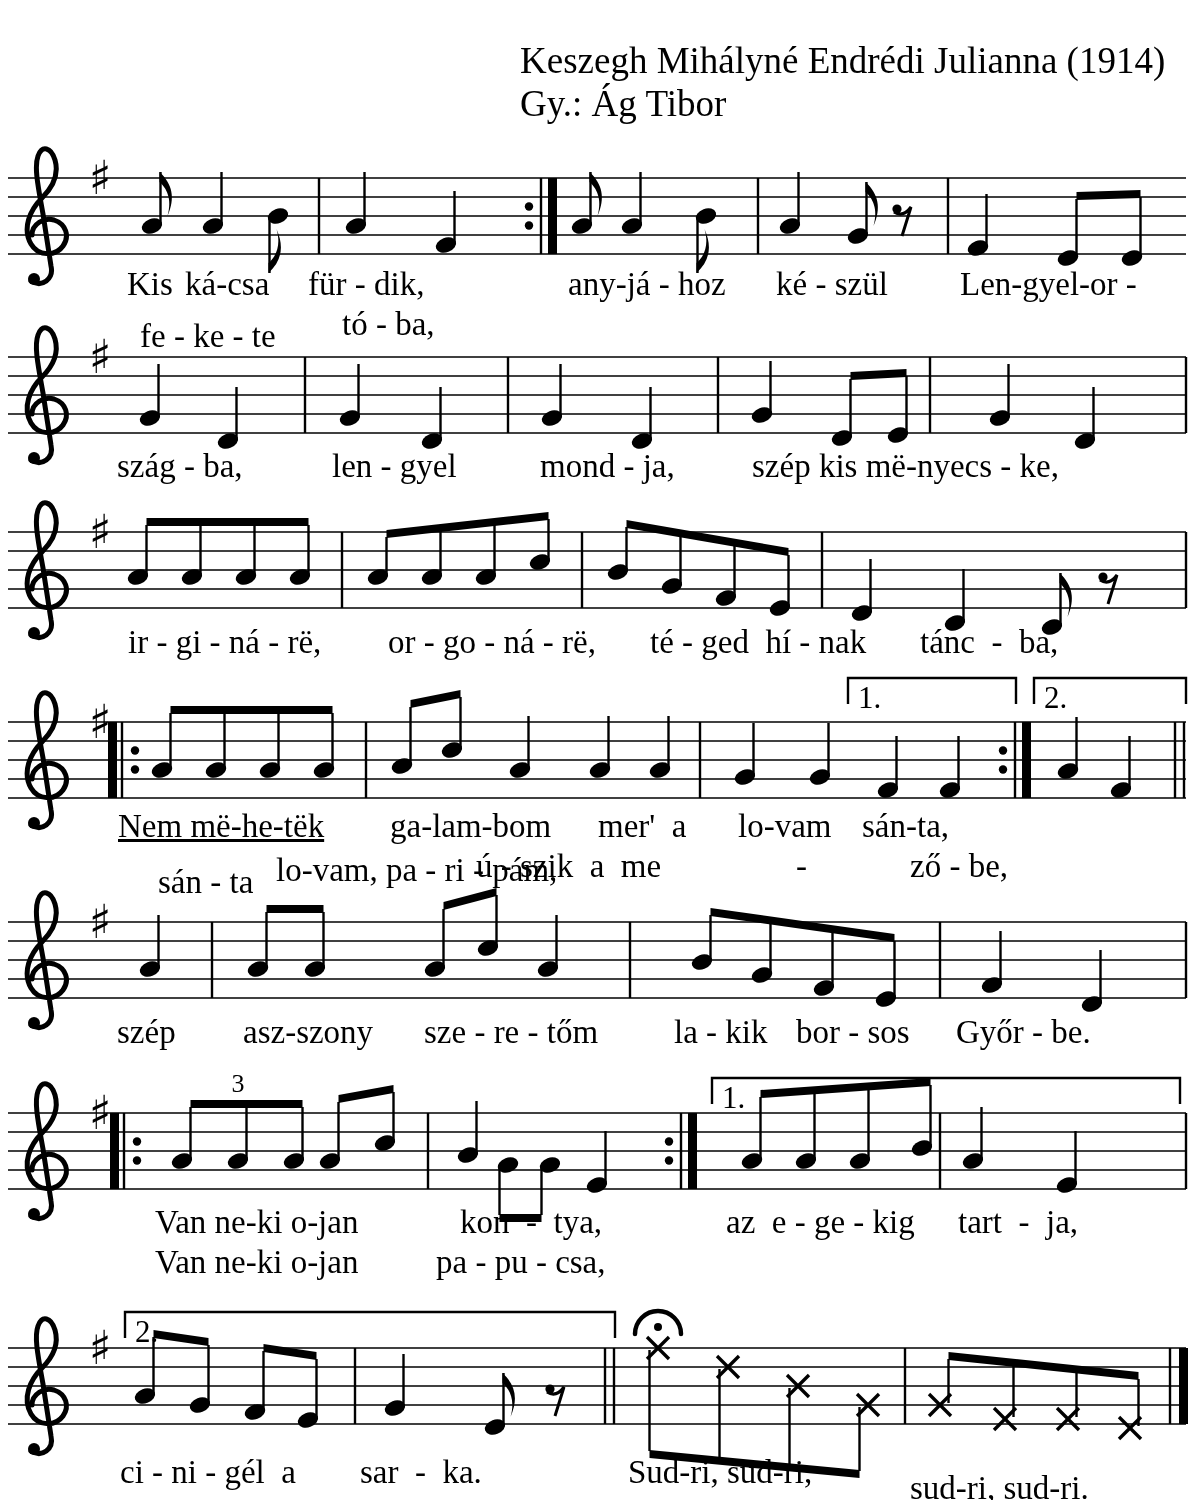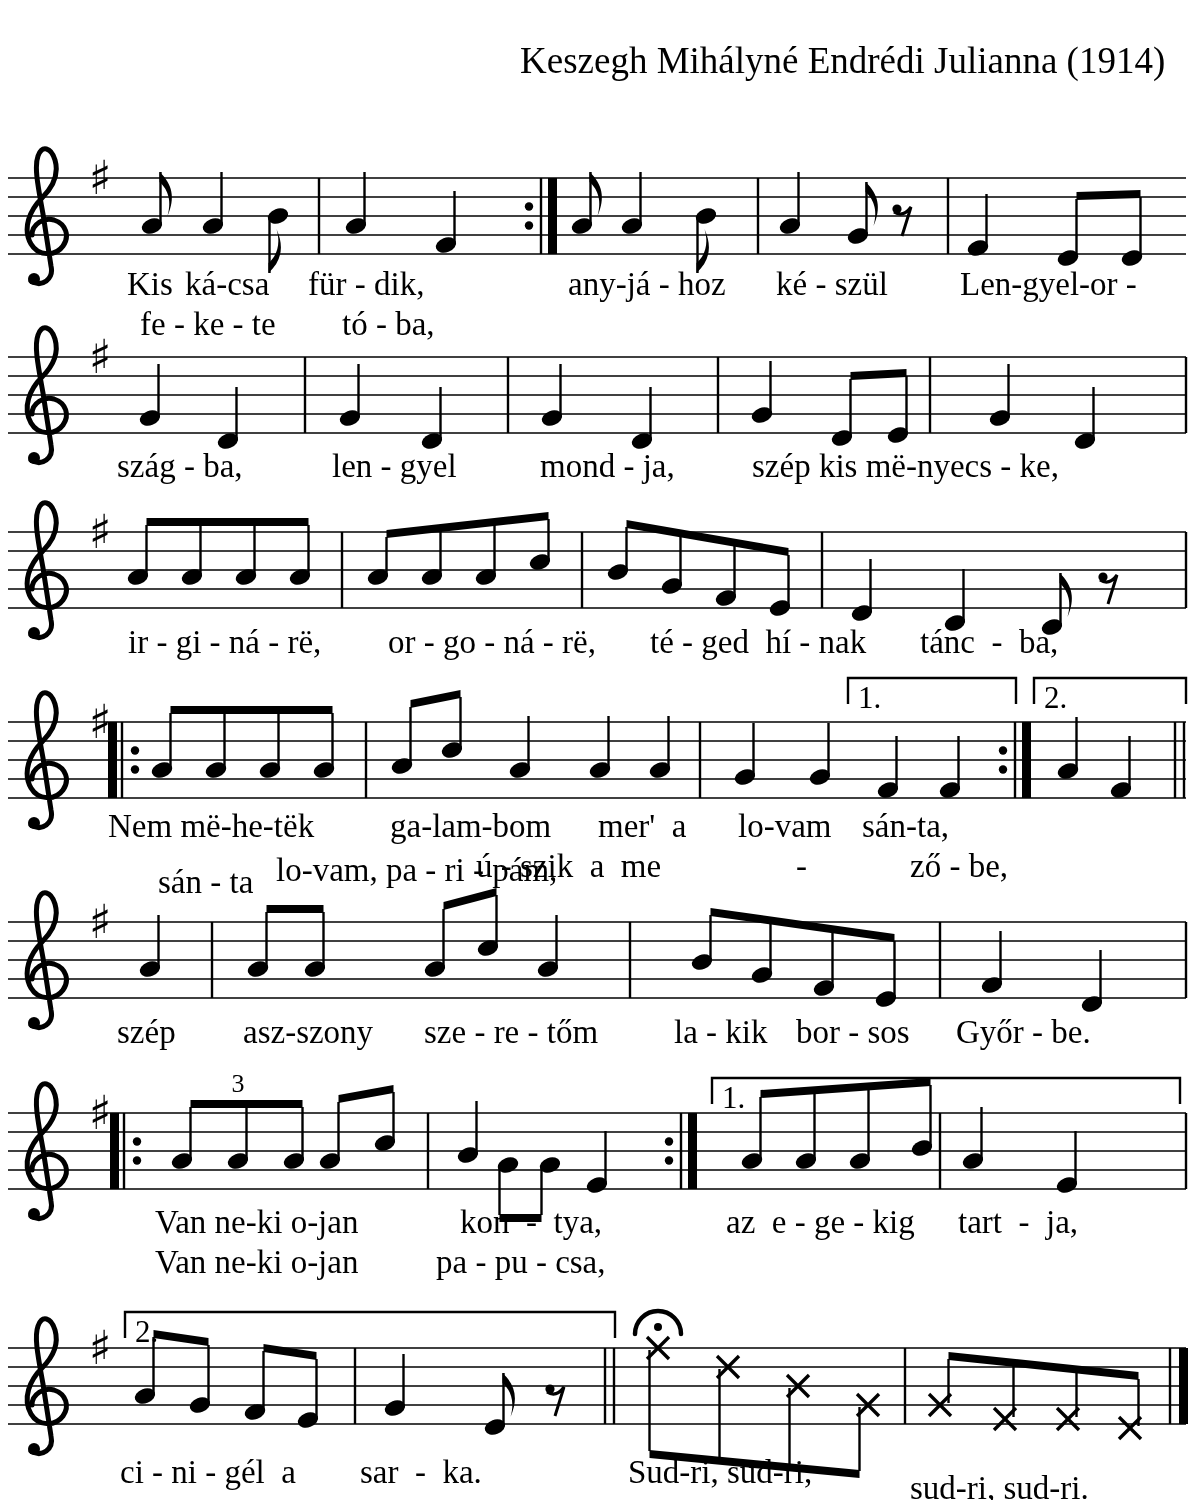--- a/index.html
+++ b/index.html
@@ -13,20 +13,21 @@
   .sharp{font-family:"DejaVu Sans",sans-serif;font-size:47px;}
   .vnum{font-family:"Liberation Serif",serif;font-size:31px;}
   .tnum{font-family:"Liberation Serif",serif;font-size:26px;}
 </style>
 </head>
 <body>
 
 <div class="page">
   <div class="header">
     <div>Keszegh Mihályné Endrédi Julianna (1914)</div>
+    <div>Gy.: Ág Tibor</div>
   </div>
   <svg id="score" width="1192" height="1500" viewBox="0 0 1192 1500">
       <g>
         <line x1="8" y1="178" x2="1186" y2="178" stroke="#000000" stroke-width="1.7"></line>
         <line x1="8" y1="197" x2="1186" y2="197" stroke="#000000" stroke-width="1.7"></line>
         <line x1="8" y1="216" x2="1186" y2="216" stroke="#000000" stroke-width="1.7"></line>
         <line x1="8" y1="235" x2="1186" y2="235" stroke="#000000" stroke-width="1.7"></line>
         <line x1="8" y1="254" x2="1186" y2="254" stroke="#000000" stroke-width="1.7"></line>
         <path d="M 32 235 C 32 224 44 217 54 220
     C 66 224 70 236 63 246
@@ -431,31 +432,31 @@
         <circle cx="658" cy="1327" r="4" fill="#000000"></circle>
       </g>
     </svg>
   <div id="lyrics">
       <span class="lyr" style="left: 127px; top: 268px;">Kis</span>
       <span class="lyr" style="left: 185px; top: 268px;">ká-csa</span>
       <span class="lyr" style="left: 308px; top: 268px;">für - dik,</span>
       <span class="lyr" style="left: 568px; top: 268px;">any-já - hoz</span>
       <span class="lyr" style="left: 776px; top: 268px;">ké - szül</span>
       <span class="lyr" style="left: 960px; top: 268px; text-align: center;">Len-gyel-or -</span>
-      <span class="lyr" style="left: 140px; top: 308px;">fe - ke - te</span>
+      <span class="lyr" style="left: 140px; top: 320px;">fe - ke - te</span>
       <span class="lyr" style="left: 342px; top: 308px;">tó - ba,</span>
       <span class="lyr" style="left: 117px; top: 450px;">szág - ba,</span>
       <span class="lyr" style="left: 332px; top: 450px;">len - gyel</span>
       <span class="lyr" style="left: 540px; top: 450px;">mond - ja,</span>
       <span class="lyr" style="left: 752px; top: 450px; text-align: center;">szép kis më-nyecs - ke,</span>
       <span class="lyr" style="left: 128px; top: 626px;">ir - gi - ná - rë,</span>
       <span class="lyr" style="left: 388px; top: 626px;">or - go - ná - rë,</span>
       <span class="lyr" style="left: 650px; top: 626px;">té - ged  hí - nak</span>
       <span class="lyr" style="left: 920px; top: 626px;">tánc  -  ba,</span>
-      <span class="lyr" style="left: 108px; top: 810px;">Nem më-he-tëk</span>
+      <span class="lyr" style="left: 118px; top: 810px; text-decoration: underline;">Nem më-he-tëk</span>
       <span class="lyr" style="left: 390px; top: 810px;">ga-lam-bom</span>
       <span class="lyr" style="left: 598px; top: 810px;">mer'  a</span>
       <span class="lyr" style="left: 738px; top: 810px;">lo-vam</span>
       <span class="lyr" style="left: 862px; top: 810px;">sán-ta,</span>
       <span class="lyr" style="left: 142px; top: 866px; margin-left: 16px;">sán - ta</span>
       <span class="lyr" style="left: 276px; top: 854px; text-align: center;">lo-vam, pa - ri - pám,</span>
       <span class="lyr" style="left: 476px; top: 850px;">ú - szik  a  me</span>
       <span class="lyr" style="left: 796px; top: 850px;">-</span>
       <span class="lyr" style="left: 910px; top: 850px;">ző - be,</span>
       <span class="lyr" style="left: 117px; top: 1016px;">szép</span>

